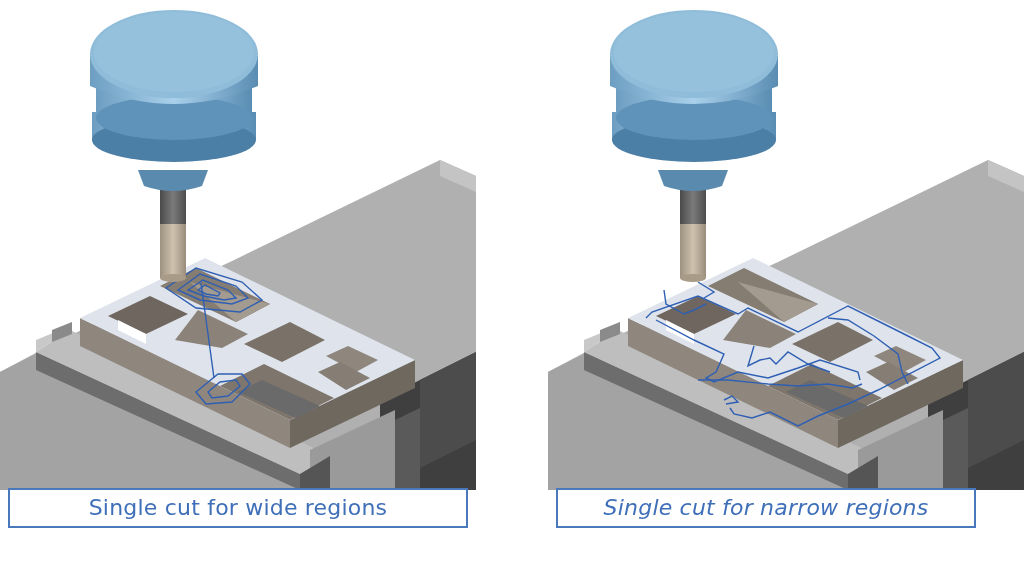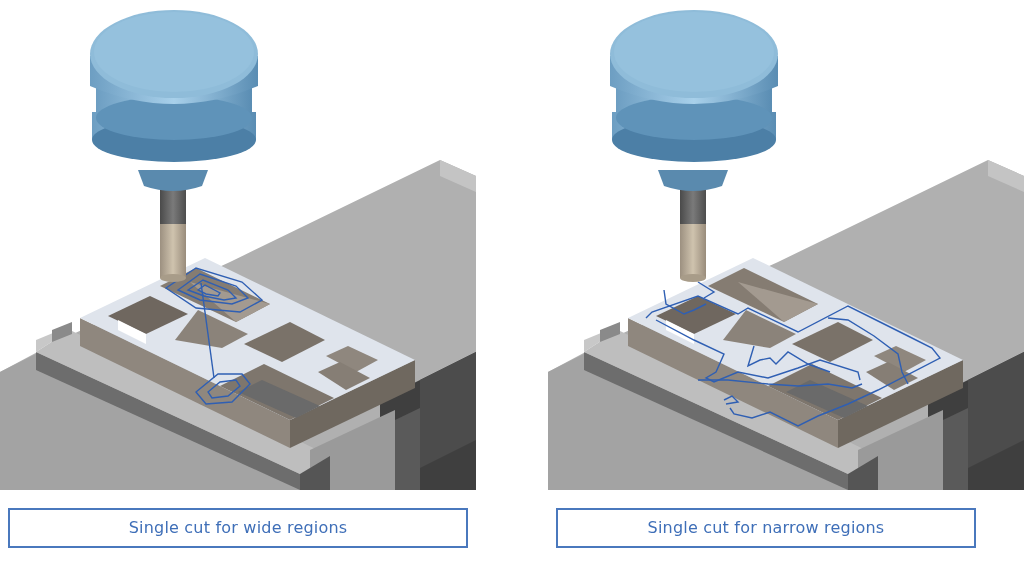--- a/index.html
+++ b/index.html
@@ -3,27 +3,27 @@
 <meta charset="utf-8">
 <style>
   html, body { margin:0; padding:0; background:#ffffff; }
   body { width:1024px; height:576px; position:relative; overflow:hidden;
          font-family:"Liberation Sans", sans-serif; }
   .panel { position:absolute; top:0; width:476px; height:492px; overflow:hidden; }
   #panel-left { left:0; }
   #panel-right { left:548px; }
   .panel svg { position:absolute; left:0; top:0; width:476px; height:492px; }
   .caption {
-    position:absolute; top:508px; height:40px;
+    position:absolute; top:488px; height:40px;
     border:2px solid #4a78bd; box-sizing:border-box;
-    color:#3f6fb8; font-size:16px; line-height:36px; text-align:center;
+    color:#3f6fb8; font-size:22px; line-height:36px; text-align:center;
     font-family:"DejaVu Sans", sans-serif; letter-spacing:0.2px;
   }
   #caption-left { left:8px; width:460px; }
-  #caption-right { left:556px; width:420px; }
+  #caption-right { left:556px; width:420px;font-style:italic; }
 </style>
 </head>
 <body>
 
 <div class="panel" id="panel-left">
   <svg viewBox="0 0 476 492">
     <defs>
       <linearGradient id="capL" x1="0" y1="0" x2="1" y2="0">
         <stop offset="0" stop-color="#6d9ec2"></stop>
           <stop offset="0.5" stop-color="#a8d0ea"></stop>

